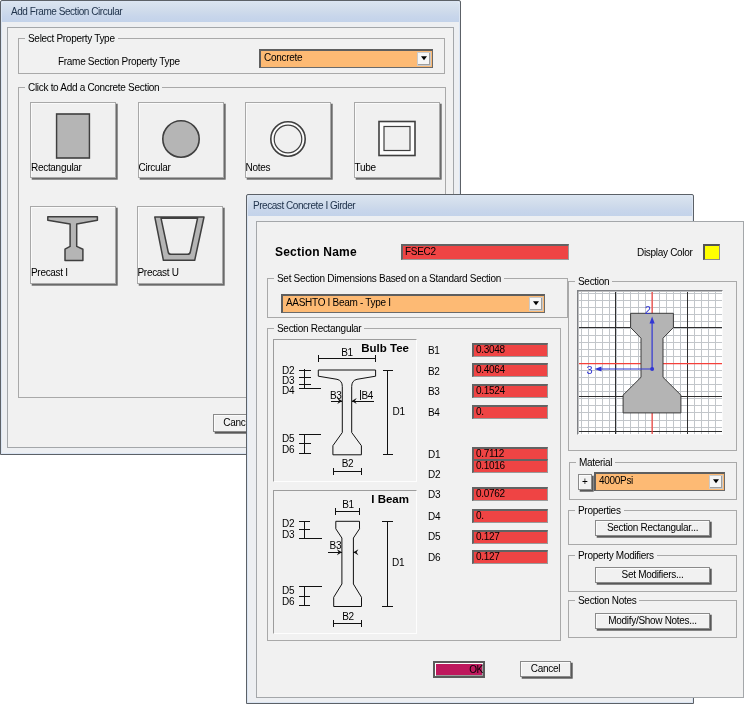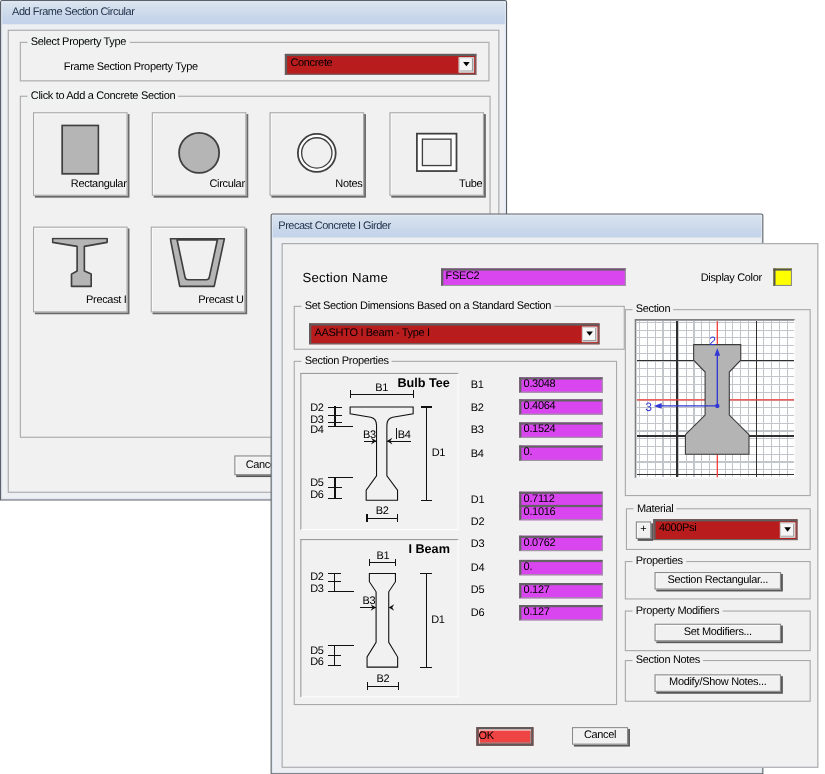--- a/index.html
+++ b/index.html
@@ -5,37 +5,37 @@
  font-family:"Liberation Sans",sans-serif;font-size:10px;letter-spacing:-0.3px;color:#000}
 .win{position:absolute;border:1px solid #5c6167;background:#edeff2;
  box-shadow:inset 0 0 0 1px #dbe5f3;border-radius:2px 2px 0 0}
 .tit{position:absolute;left:1px;right:1px;top:1px;height:20px;
  background:linear-gradient(#dae4f0 0%,#cfdbeb 45%,#c8d6eb 70%,#c3d3ea 100%);
  line-height:20px;color:#21344d;letter-spacing:-0.45px;white-space:nowrap;border-radius:2px 2px 0 0}
 .cli{position:absolute;background:#f1f1f1;border:1px solid #a4a7aa}
 .grp{position:absolute;border:1px solid #a9a9a9}
 .glab{position:absolute;top:-6px;left:6px;background:inherit;background:#f1f1f1;padding:0 3px;white-space:nowrap}
 .lab{position:absolute;white-space:nowrap}
-.edit{position:absolute;background:#d946ef;border:1px solid #9b9b9b;border-top:2px solid #636363;
+.edit{position:absolute;background:#ef4444;border:1px solid #9b9b9b;border-top:2px solid #636363;
  border-left:2px solid #636363;padding-left:2px;white-space:nowrap}
-.cmb{position:absolute;background:#b91c1c;border:1px solid #6a6a6a;border-top:2px solid #5e5e5e;
+.cmb{position:absolute;background:#fdba74;border:1px solid #6a6a6a;border-top:2px solid #5e5e5e;
  border-left:2px solid #5e5e5e;white-space:nowrap}
 .cmb .t{position:absolute;left:3px;top:1px}
 .arw{position:absolute;right:1px;top:1px;bottom:1px;width:14px;background:#f6f6f6;
  border:1px solid #cacaca;box-shadow:inset -1px -1px 0 #9e9e9e}
 .arw:after{content:"";position:absolute;left:50%;top:50%;transform:translate(-50%,-38%);
  border:3.5px solid transparent;border-top:4px solid #000}
 .btn{position:absolute;background:#f1f1f1;border:1px solid #8a8a8a;
  box-shadow:1.7px 1.7px 0 #585858,inset 1px 1px 0 #fbfbfb;text-align:center}
 .sbtn{position:absolute;background:#f0f0f0;border:1px solid #a8a8a8;
- box-shadow:1.7px 1.7px 0 #6a6a6a,inset 1px 1px 0 #fafafa;text-align:right}
-.okb{position:absolute;background:#ef4444;border:2px solid #5a5a5a;
- box-shadow:inset 1px 1px 0 #fdfdfd,inset -1px -1px 0 #9b9b9b;text-align:left}
+ box-shadow:1.7px 1.7px 0 #6a6a6a,inset 1px 1px 0 #fafafa;text-align:left}
+.okb{position:absolute;background:#be185d;border:2px solid #5a5a5a;
+ box-shadow:inset 1px 1px 0 #fdfdfd,inset -1px -1px 0 #9b9b9b;text-align:right}
 svg{display:block}
-.b{font-weight:normal}
+.b{font-weight:bold}
 </style></head><body>
 <div class="win" style="left:0px;top:0px;width:461px;height:455px">
 <div class="tit" style="padding-left:9px">Add Frame Section Circular</div>
 <div class="cli" style="left:6px;top:26px;width:447px;height:421px"></div>
 <div class="grp" style="left:17px;top:37px;width:427px;height:36px">
 <div class="glab" style="background:#f0f1f1">Select Property Type</div>
     </div>
 <div class="lab" style="left:30px;top:55px;margin-left:27px;">Frame Section Property Type</div>
 <div class="cmb" style="left:258px;top:48px;width:174px;height:19px">
       <span class="t">Concrete</span>
@@ -104,21 +104,21 @@
 <div class="lab" style="left:390px;top:52px;">Display Color</div>
 <div style="position:absolute;left:456px;top:49px;width:17px;height:16px;background:#ffff00;border:1px solid #8a8a8a;border-top:2px solid #555;border-left:2px solid #555"></div>
 <div class="grp" style="left:20px;top:83px;width:301px;height:40px">
 <div class="glab">Set Section Dimensions Based on a Standard Section</div>
     </div>
 <div class="cmb" style="left:34px;top:99px;width:264px;height:19px">
       <span class="t">AASHTO I Beam - Type I</span>
       <span class="arw"></span>
     </div>
 <div class="grp" style="left:20px;top:133px;width:294px;height:313px">
-<div class="glab">Section Properties</div>
+<div class="glab">Section Rectangular</div>
     </div>
 <div style="position:absolute;left:26px;top:144px;width:144px;height:143px;background:#f1f1f1;border:1px solid #9c9c9c;border-right-color:#fdfdfd;border-bottom-color:#fdfdfd">
       <svg width="144" height="143" viewBox="0 0 144 143">
         <text x="135" y="12" text-anchor="end" font-size="11.5" font-weight="bold" letter-spacing="0" fill="#000" font-family="Liberation Sans, sans-serif">Bulb Tee</text>
         <text x="73" y="15.5" text-anchor="middle" font-size="10" letter-spacing="-0.3" fill="#000" font-family="Liberation Sans, sans-serif">B1</text>
         <line x1="44.3" y1="18.3" x2="101.6" y2="18.3" stroke="#111111" stroke-width="1" shape-rendering="crispEdges"></line>
         <line x1="44.3" y1="14.8" x2="44.3" y2="21.8" stroke="#111111" stroke-width="1" shape-rendering="crispEdges"></line>
         <line x1="101.6" y1="14.8" x2="101.6" y2="21.8" stroke="#111111" stroke-width="1" shape-rendering="crispEdges"></line>
         <path d="M44.3,30 V36.2 L63,39.3 Q68.3,40.5 68.3,46.5 V92.5 L58.9,105.7 V114.8 H87.4 V105.7 L77.7,92.5 V46.5 Q77.7,40.5 83,39.3 L101.6,36.2 V30 Z" fill="none" stroke="#111111" stroke-width="1"></path>
         <line x1="113.8" y1="30" x2="113.8" y2="114.8" stroke="#111111" stroke-width="1" shape-rendering="crispEdges"></line>

